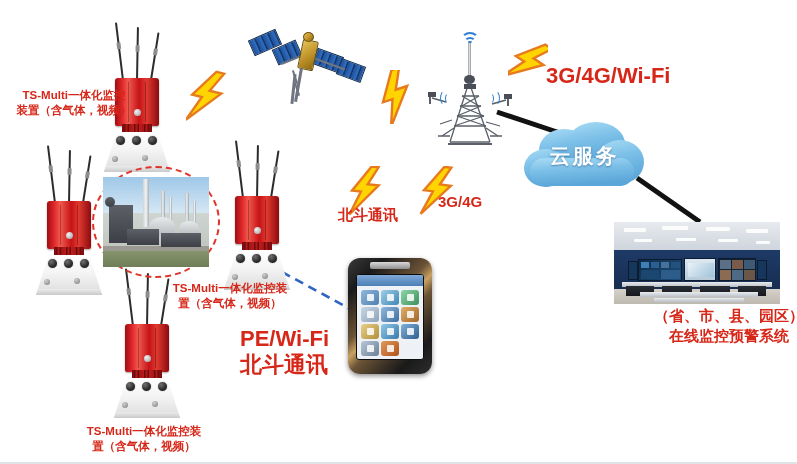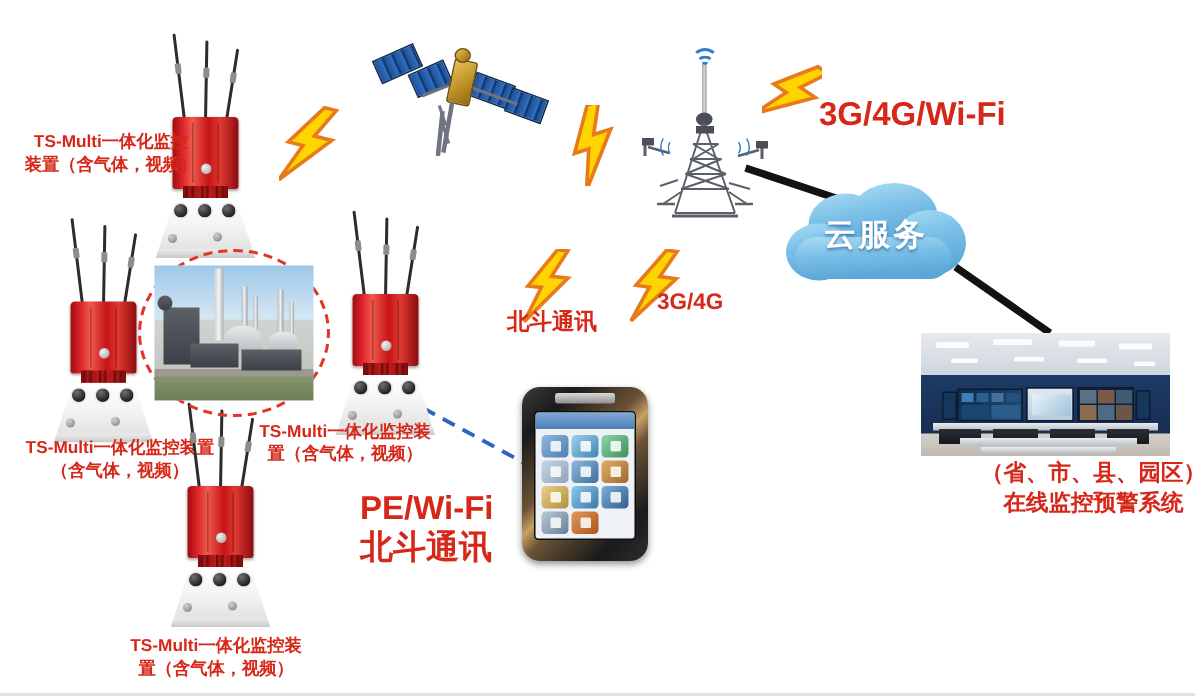--- a/index.html
+++ b/index.html
@@ -225,22 +225,20 @@
     </div>
     <div class="dev-base">
         <div class="ring"></div>
       </div>
     <div class="dev-port" style="left:17px"></div>
     <div class="dev-port" style="left:33px"></div>
     <div class="dev-port" style="left:49px"></div>
     <div class="dev-dot" style="left:14px; top:134px;"></div>
     <div class="dev-dot" style="left:44px; top:133px;"></div>
   </div>
-  <div class="lbl lbl-sm" style="left:0px; top:292px; width:160px;">TS-Multi一体化监控装置
-（含气体，视频）</div>
 
   <div class="device" style="left:218px; top:140px;">
     <div class="dev-ant" style="left:24px; top:0px;  height:58px; transform:rotate(-7deg);">
         <i></i>
       </div>
     <div class="dev-ant" style="left:38px; top:5px;  height:54px; transform:rotate(1deg);">
         <i></i>
       </div>
     <div class="dev-ant" style="left:52px; top:10px; height:48px; transform:rotate(9deg);">
         <i></i>

